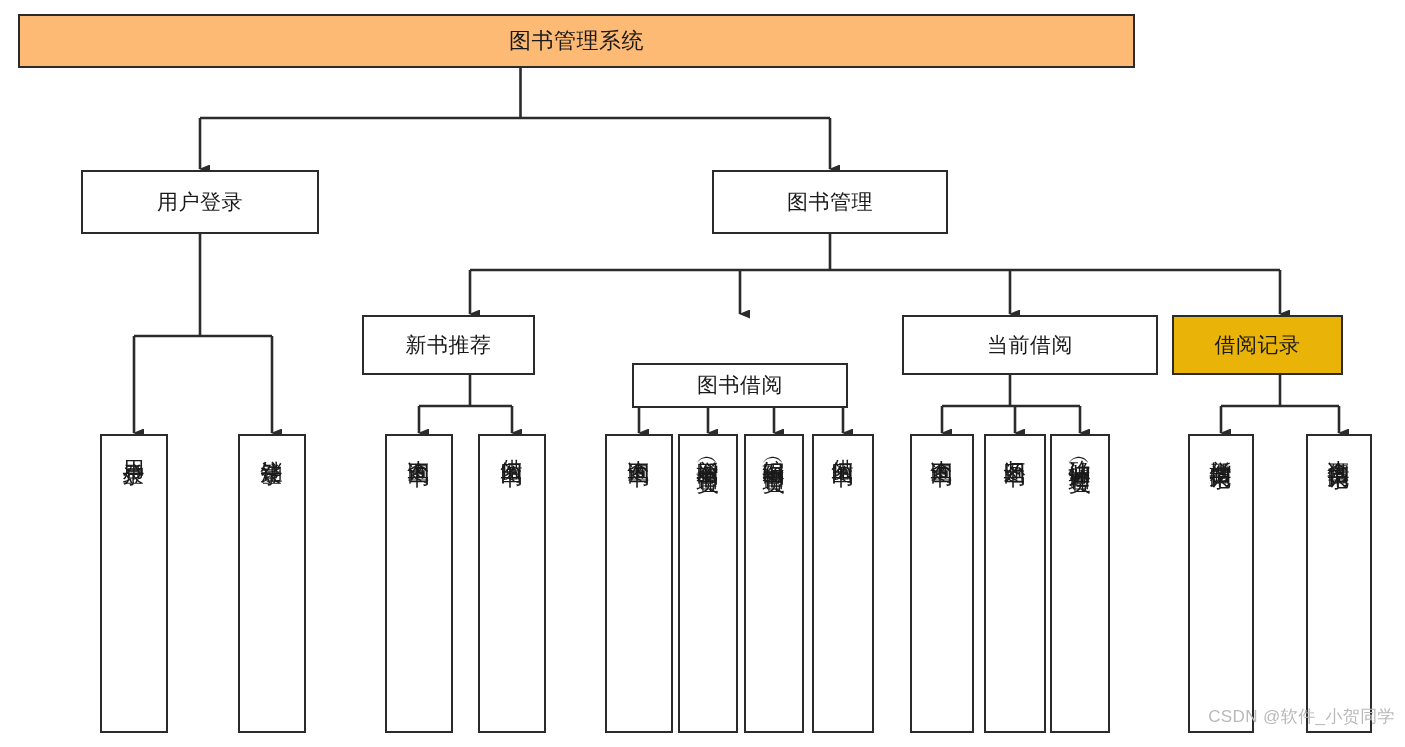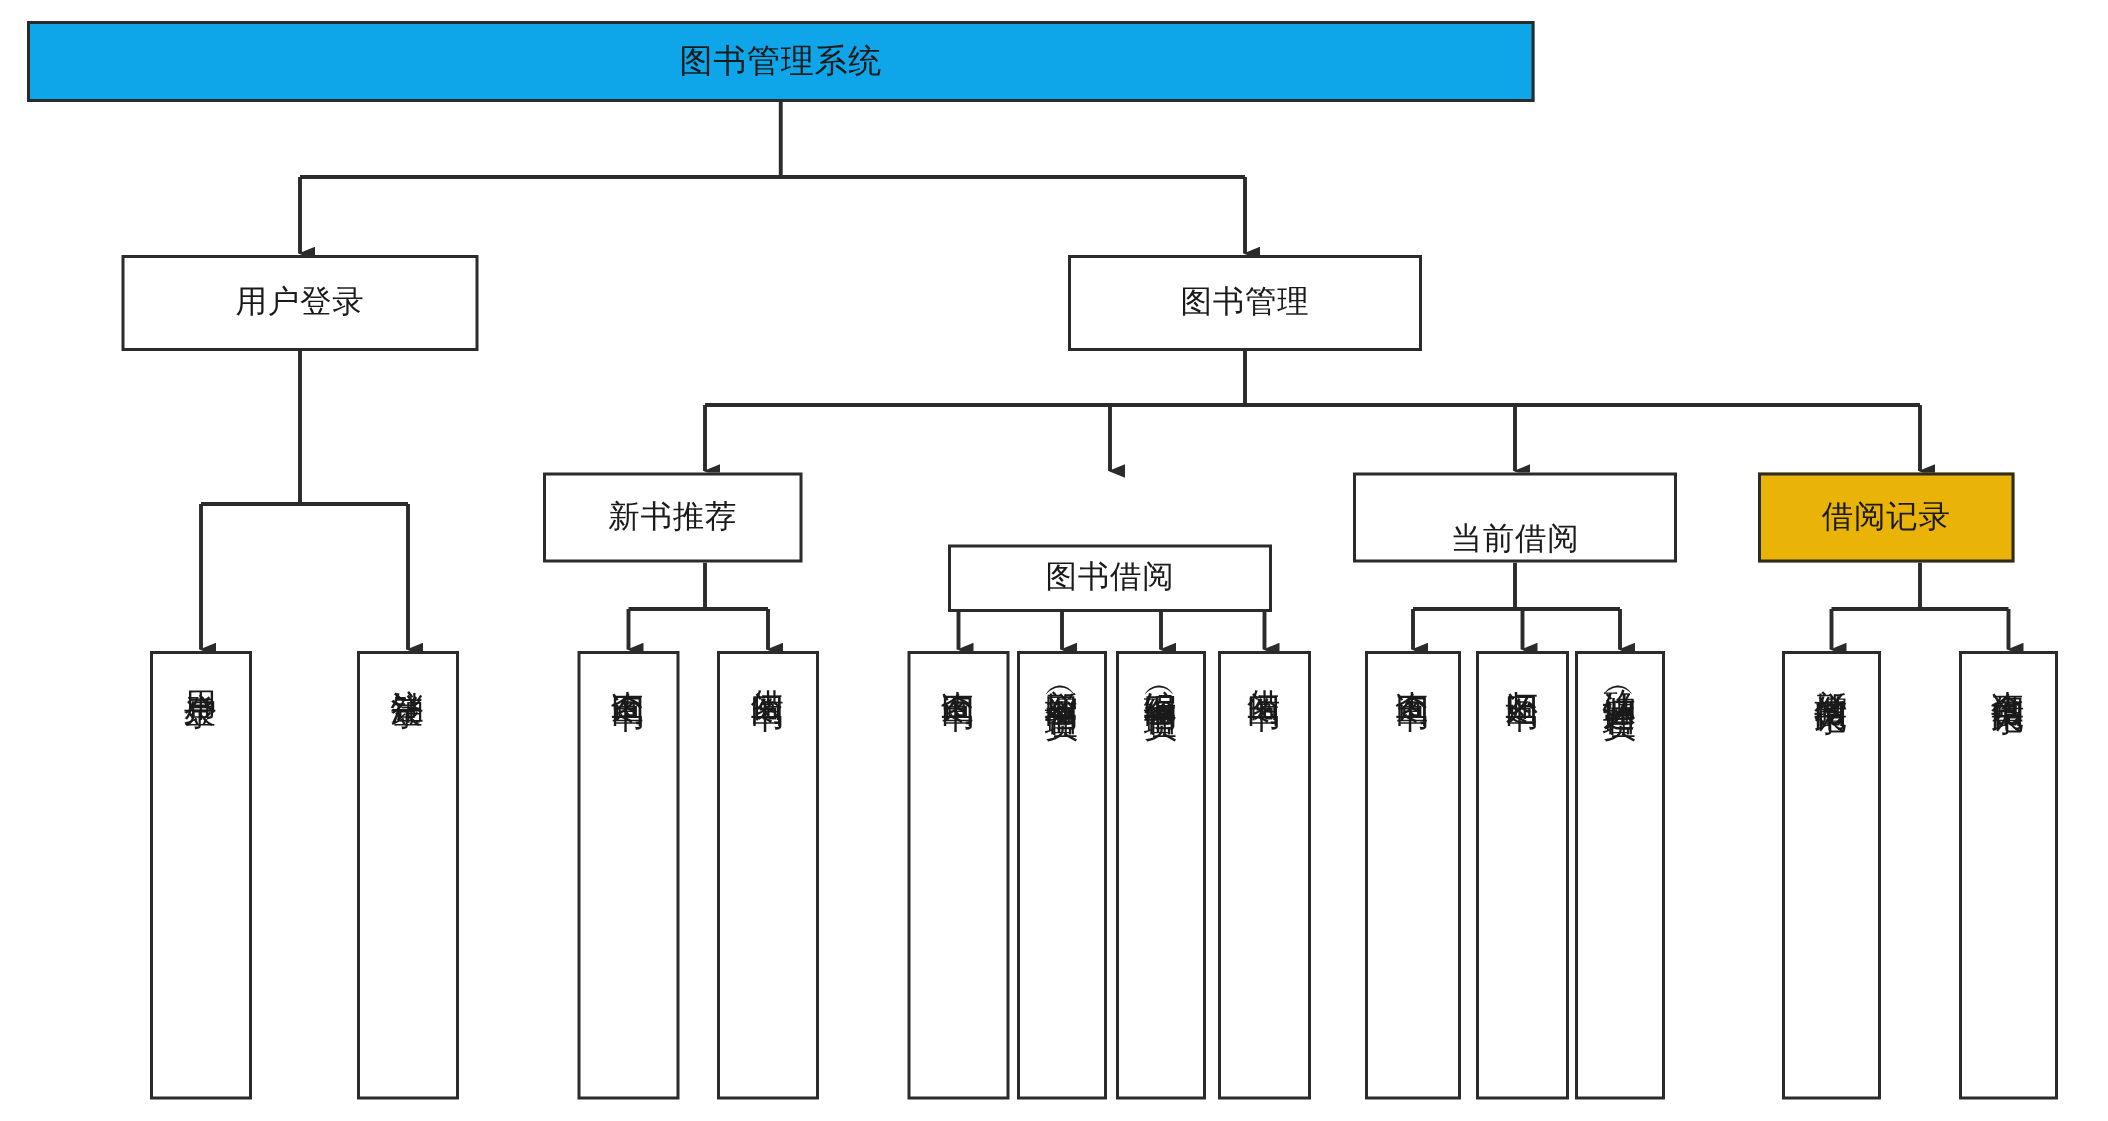--- a/index.html
+++ b/index.html
@@ -104,36 +104,36 @@
       <line x1="942" y1="406" x2="1080" y2="406" stroke="#2b2b2b" stroke-width="2.6"></line>
       <line x1="942" y1="406" x2="942" y2="433" stroke="#2b2b2b" stroke-width="2.6" marker-end="url(#ah)"></line>
       <line x1="1015" y1="406" x2="1015" y2="433" stroke="#2b2b2b" stroke-width="2.6" marker-end="url(#ah)"></line>
       <line x1="1080" y1="406" x2="1080" y2="433" stroke="#2b2b2b" stroke-width="2.6" marker-end="url(#ah)"></line>
       <line x1="1280" y1="375" x2="1280" y2="406" stroke="#2b2b2b" stroke-width="2.6"></line>
       <line x1="1221" y1="406" x2="1339" y2="406" stroke="#2b2b2b" stroke-width="2.6"></line>
       <line x1="1221" y1="406" x2="1221" y2="433" stroke="#2b2b2b" stroke-width="2.6" marker-end="url(#ah)"></line>
       <line x1="1339" y1="406" x2="1339" y2="433" stroke="#2b2b2b" stroke-width="2.6" marker-end="url(#ah)"></line>
     </svg>
   <div id="nodes">
-      <div class="node horiz root" style="left: 18px; top: 14px; width: 1005px; height: 54px; border-color: rgb(43, 43, 43); background: #0ea5e9; color: rgb(26, 26, 26);">
+      <div class="node horiz root" style="left: 18px; top: 14px; width: 1117px; height: 54px; border-color: rgb(43, 43, 43); background: #fdba74; color: rgb(26, 26, 26);">
         <span class="label">图书管理系统</span>
       </div>
       <div class="node horiz" style="left: 81px; top: 170px; width: 238px; height: 64px; border-color: rgb(43, 43, 43); background: rgb(255, 255, 255); color: rgb(26, 26, 26);">
         <span class="label">用户登录</span>
       </div>
       <div class="node horiz" style="left: 712px; top: 170px; width: 236px; height: 64px; border-color: rgb(43, 43, 43); background: rgb(255, 255, 255); color: rgb(26, 26, 26); justify-content: center;">
         <span class="label">图书管理</span>
       </div>
       <div class="node horiz" style="left: 362px; top: 315px; width: 173px; height: 60px; border-color: rgb(43, 43, 43); background: rgb(255, 255, 255); color: rgb(26, 26, 26);">
         <span class="label">新书推荐</span>
       </div>
       <div class="node horiz" style="left: 632px; top: 315px; width: 216px; height: 45px; border-color: rgb(43, 43, 43); background: rgb(255, 255, 255); color: rgb(26, 26, 26); margin-top: 48px;">
         <span class="label">图书借阅</span>
       </div>
-      <div class="node horiz" style="left: 902px; top: 315px; width: 216px; height: 60px; border-color: rgb(43, 43, 43); background: rgb(255, 255, 255); color: rgb(26, 26, 26); align-items: flex-end;">
+      <div class="node horiz" style="left: 902px; top: 315px; width: 256px; height: 60px; border-color: rgb(43, 43, 43); background: rgb(255, 255, 255); color: rgb(26, 26, 26);">
         <span class="label">当前借阅</span>
       </div>
       <div class="node horiz" style="left: 1172px; top: 315px; width: 171px; height: 60px; border-color: rgb(43, 43, 43); background: #eab308; color: rgb(26, 26, 26);">
         <span class="label">借阅记录</span>
       </div>
       <div class="node vert" style="left: 100px; top: 434px; width: 68px; height: 299px; border-color: rgb(43, 43, 43); background: rgb(255, 255, 255); color: rgb(26, 26, 26);">
         <span class="label">用户登录</span>
       </div>
       <div class="node vert" style="left: 238px; top: 434px; width: 68px; height: 299px; border-color: rgb(43, 43, 43); background: rgb(255, 255, 255); color: rgb(26, 26, 26);">
         <span class="label">注销登录</span>
@@ -165,13 +165,14 @@
       <div class="node vert" style="left: 1050px; top: 434px; width: 60px; height: 299px; border-color: rgb(43, 43, 43); background: rgb(255, 255, 255); color: rgb(26, 26, 26);">
         <span class="label">确认归还（管理员）</span>
       </div>
       <div class="node vert" style="left: 1188px; top: 434px; width: 66px; height: 299px; border-color: rgb(43, 43, 43); background: rgb(255, 255, 255); color: rgb(26, 26, 26);">
         <span class="label">新增借阅记录</span>
       </div>
       <div class="node vert" style="left: 1306px; top: 434px; width: 66px; height: 299px; border-color: rgb(43, 43, 43); background: rgb(255, 255, 255); color: rgb(26, 26, 26);">
         <span class="label">查询借阅记录</span>
       </div>
     </div>
+  <div class="watermark" style="left: 1395px; top: 716px; color: rgb(185, 185, 185); transform: translate(-100%, -50%);">CSDN @软件_小贺同学</div>
 </div>
 
 </body></html>

